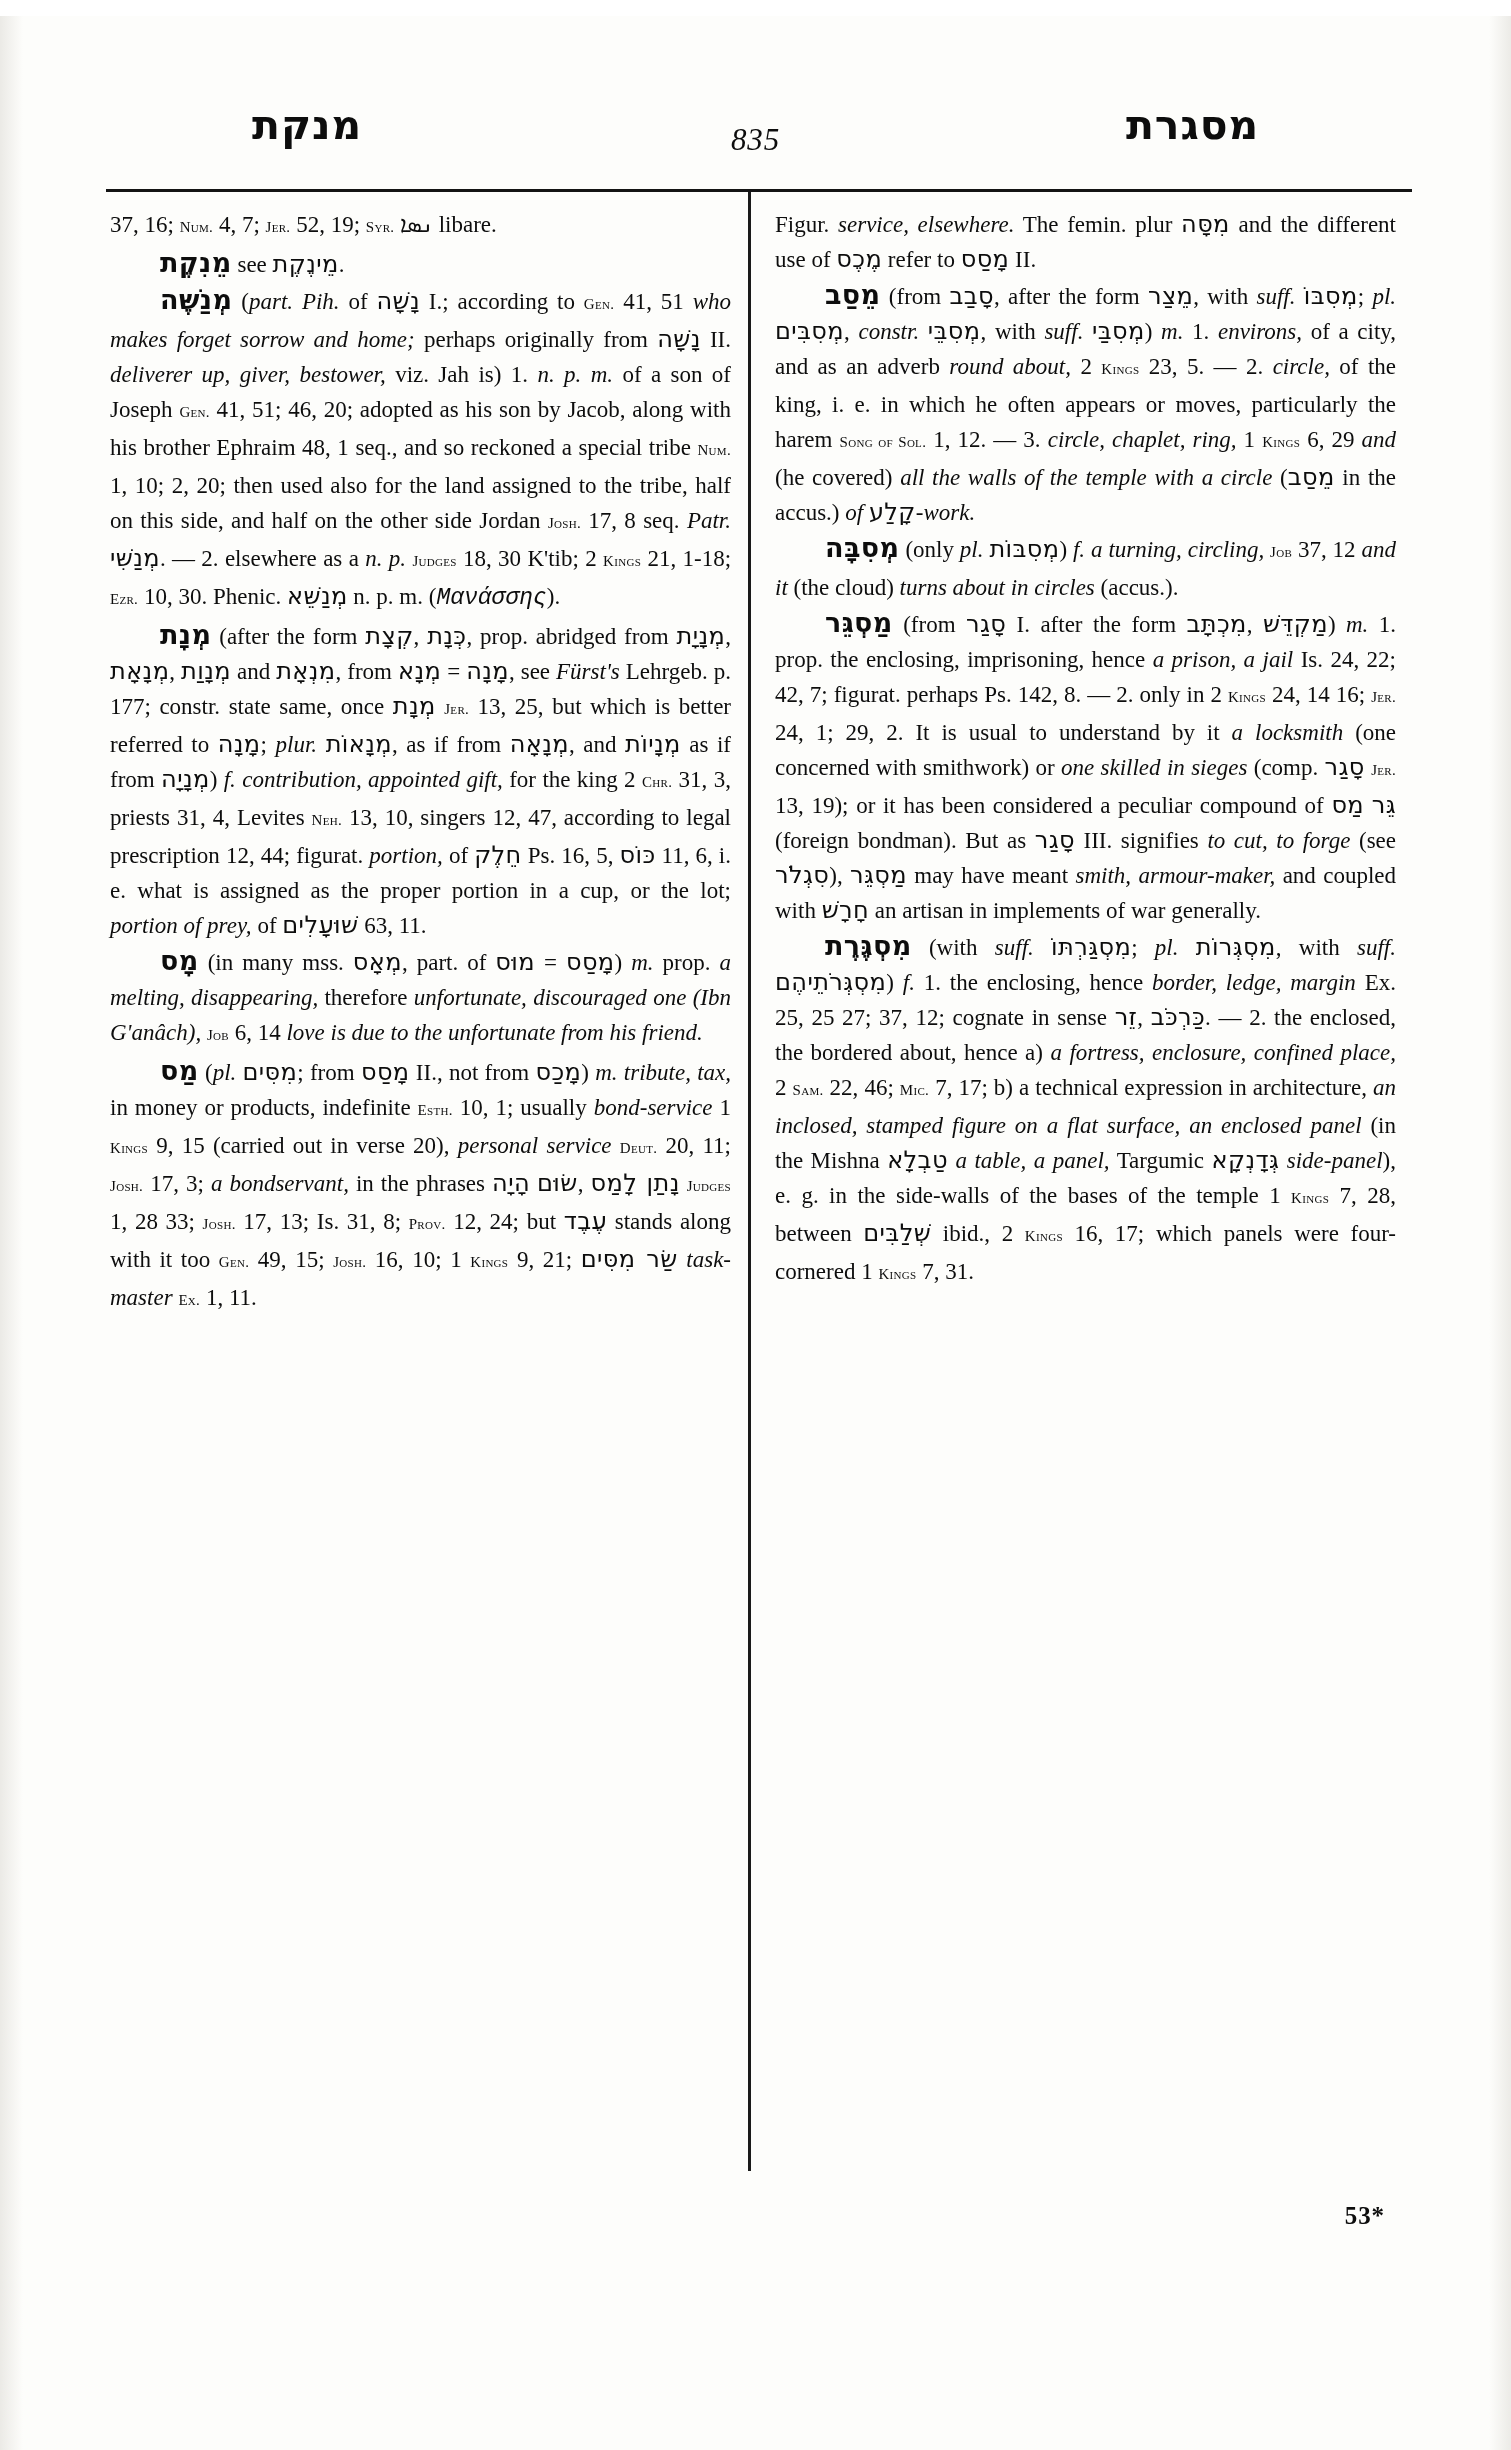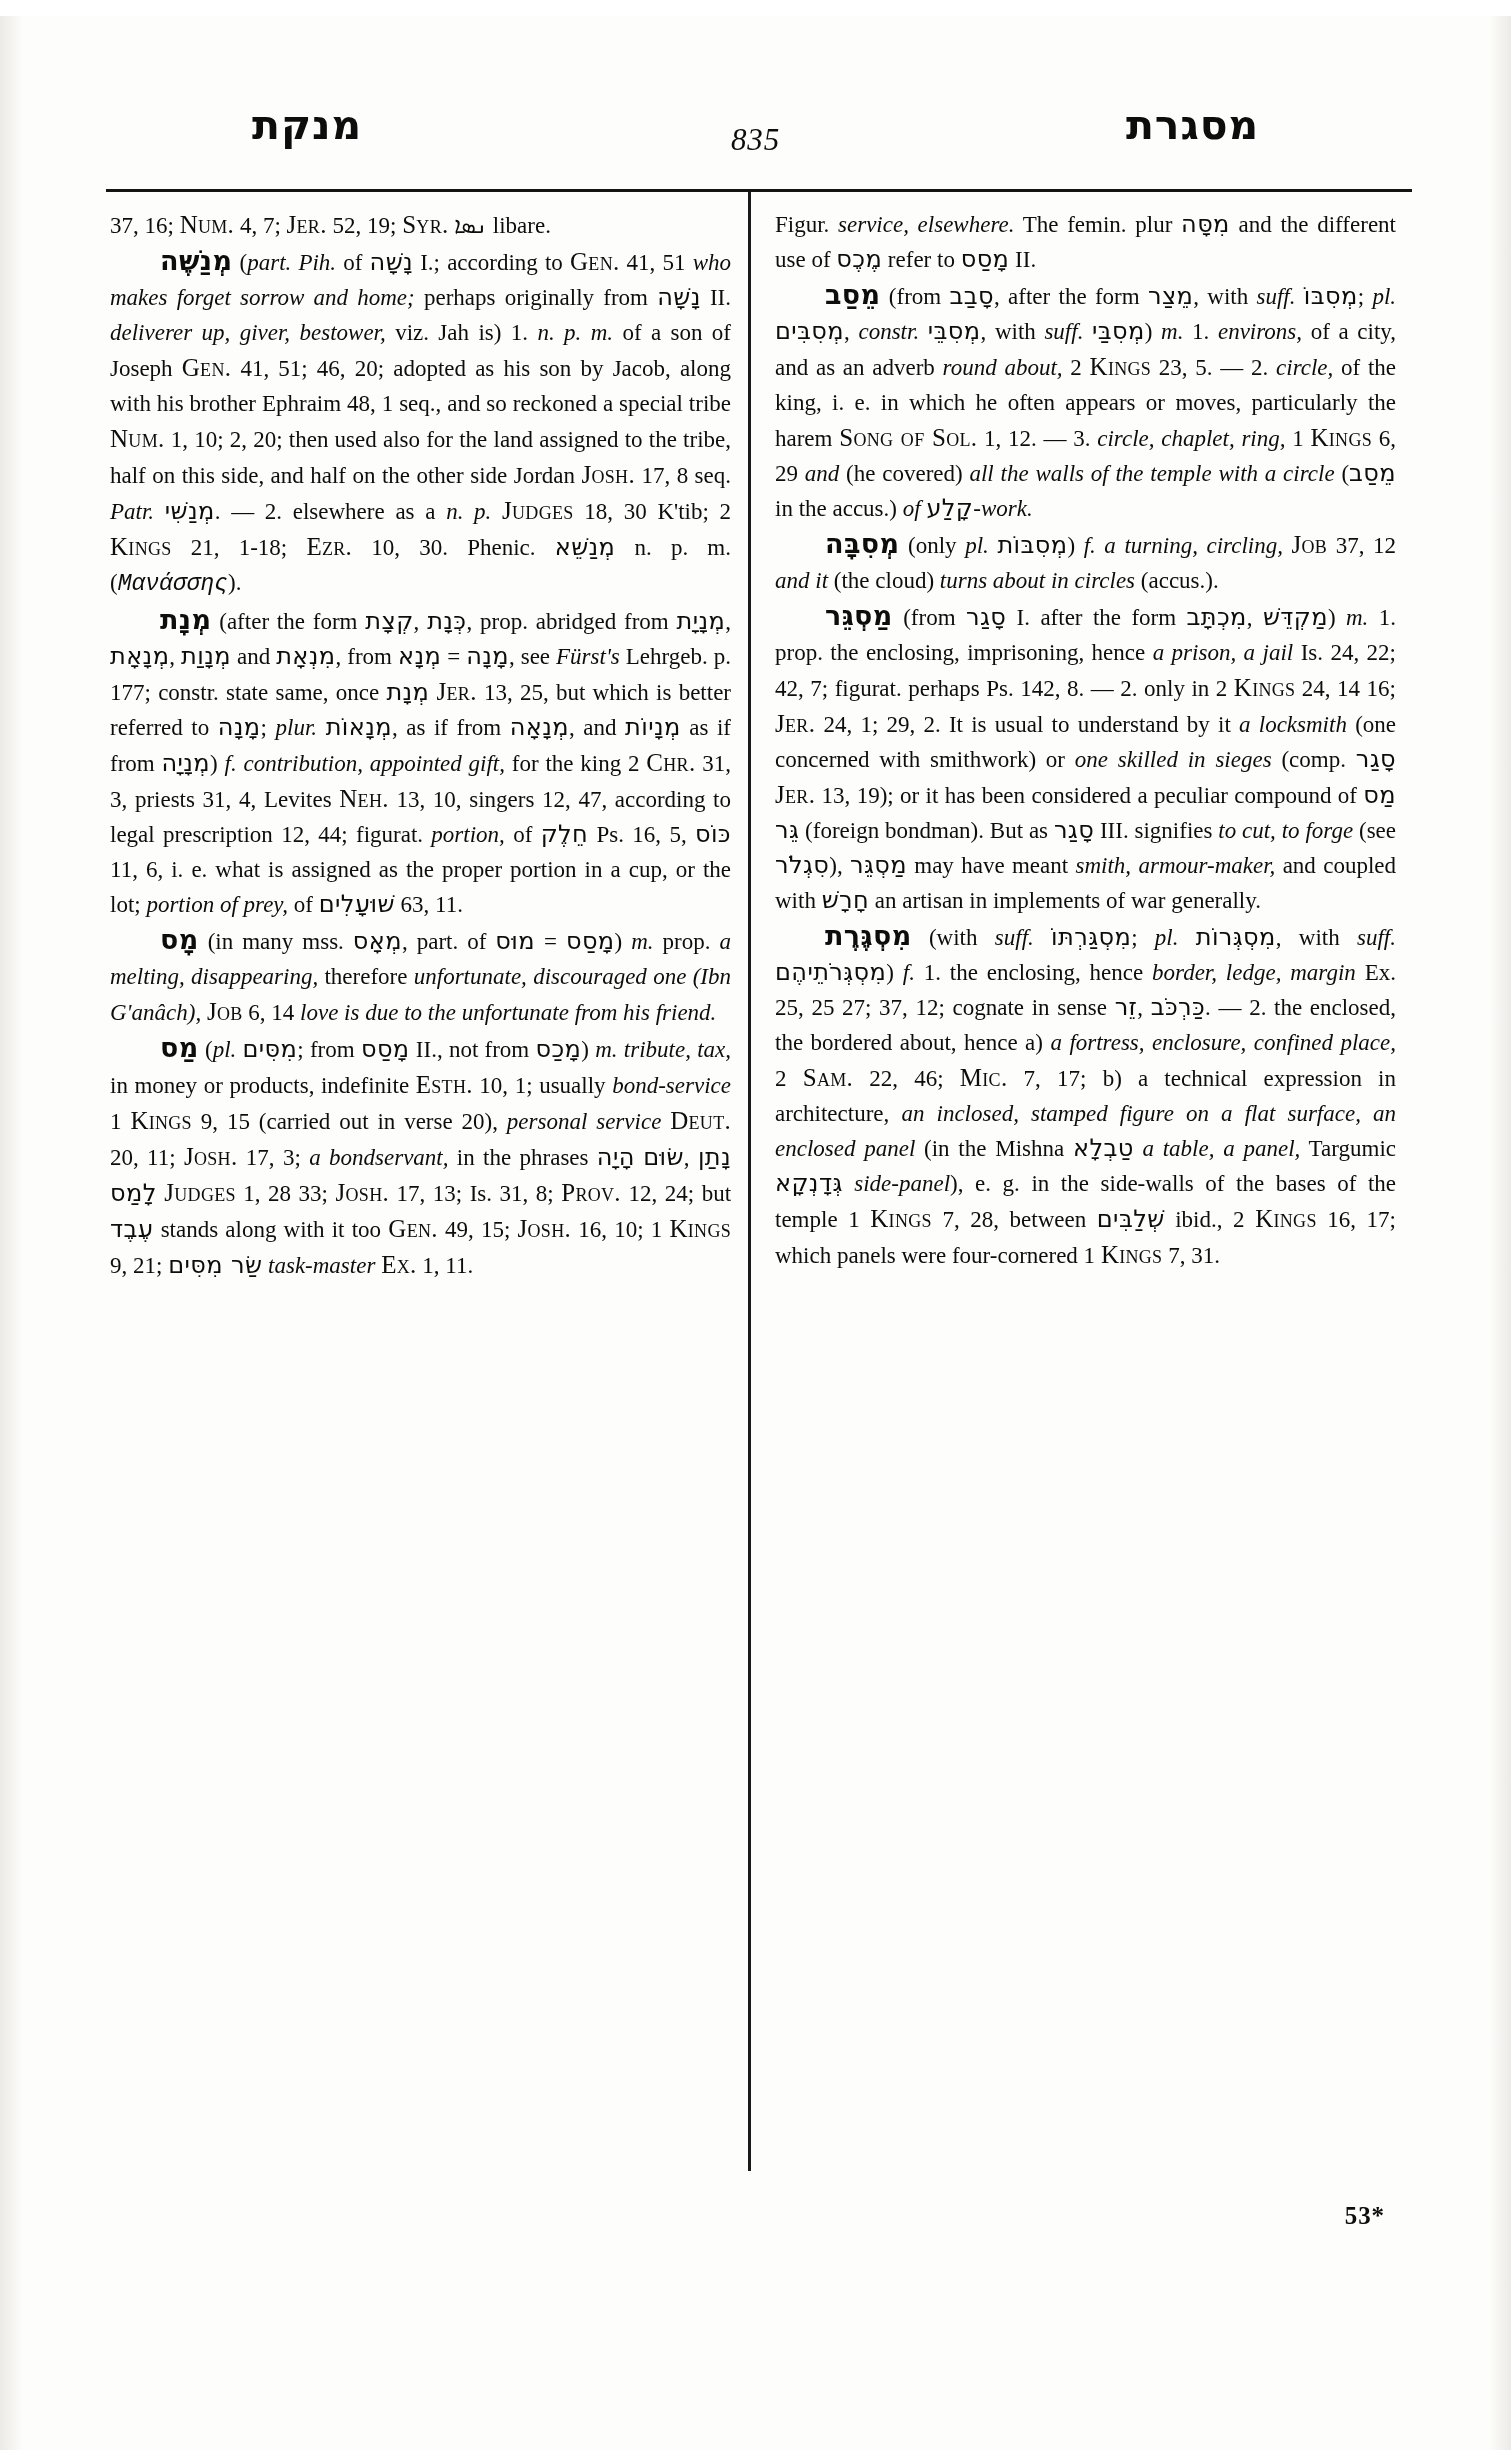--- a/index.html
+++ b/index.html
@@ -114,21 +114,21 @@
     font-size: 22.5px;
     margin-top: 8px;
   }
   .grk {
     font-family: Liberation Mono, monospace;
     font-style: italic;
   }
   i, .it { font-style: italic; }
   .sc {
     font-variant: small-caps;
-    font-size: 25px;
+    font-size: 15px;
     letter-spacing: 0.3px;
   }
 
   
   .signature {
     position: absolute;
     left: 0;
     top: 2186px;
     width: 1385px;
     text-align: right;
@@ -164,20 +164,21 @@
     <div class="hw-left heb">מנקת</div>
     <div class="folio">835</div>
     <div class="hw-right heb">מסגרת</div>
   </div>
 
   <div class="rule-top"></div>
   <div class="col-divider"></div>
 
   <div class="col col-left" id="col-left">
       <p class="para noindent"><span>37, 16; </span><span class="sc">Num.</span><span> 4, 7; </span><span class="sc">Jer.</span><span> 52, 19; </span><span class="sc">Syr.</span><span> </span><span class="syr">ܢܣܐ</span><span> libare.</span></p>
+      <p class="para"><span class="heb big">מֵנִקֶת</span><span> see </span><span class="heb">מֵינֶקֶת</span><span>.</span></p>
       <p class="para"><span class="heb big">מְנַשֶּׁה</span><span> (</span><i>part. Pih.</i><span> of </span><span class="heb">נָשָׁה</span><span> I.; according to </span><span class="sc">Gen.</span><span> 41, 51 </span><i>who makes forget sorrow and home;</i><span> perhaps originally from </span><span class="heb">נָשָׁה</span><span> II. </span><i>deliverer up, giver, bestower,</i><span> viz. Jah is) 1. </span><i>n. p. m.</i><span> of a son of Joseph </span><span class="sc">Gen.</span><span> 41, 51; 46, 20; adopted as his son by Jacob, along with his brother Ephraim 48, 1 seq., and so reckoned a special tribe </span><span class="sc">Num.</span><span> 1, 10; 2, 20; then used also for the land assigned to the tribe, half on this side, and half on the other side Jordan </span><span class="sc">Josh.</span><span> 17, 8 seq. </span><i>Patr.</i><span> </span><span class="heb">מְנַשִּׁי</span><span>. — 2. elsewhere as a </span><i>n. p.</i><span> </span><span class="sc">Judges</span><span> 18, 30 K'tib; 2 </span><span class="sc">Kings</span><span> 21, 1-18; </span><span class="sc">Ezr.</span><span> 10, 30. Phenic. </span><span class="heb">מְנַשֵּׁא</span><span> n. p. m. (</span><span class="grk">Μανάσσης</span><span>).</span></p>
       <p class="para"><span class="heb big">מְנָת</span><span> (after the form </span><span class="heb">קְצָת</span><span>, </span><span class="heb">כְּנָת</span><span>, prop. abridged from </span><span class="heb">מְנָיָת</span><span>, </span><span class="heb">מְנָאָת</span><span>, </span><span class="heb">מְנָוַת</span><span> and </span><span class="heb">מִנְאָת</span><span>, from </span><span class="heb">מְנָא</span><span> = </span><span class="heb">מָנָה</span><span>, see </span><i>Fürst's</i><span> Lehrgeb. p. 177; constr. state same, once </span><span class="heb">מְנָת</span><span> </span><span class="sc">Jer.</span><span> 13, 25, but which is better referred to </span><span class="heb">מָנָה</span><span>; </span><i>plur.</i><span> </span><span class="heb">מְנָאוֹת</span><span>, as if from </span><span class="heb">מְנָאָה</span><span>, and </span><span class="heb">מְנָיוֹת</span><span> as if from </span><span class="heb">מְנָיָה</span><span>) </span><i>f. contribution, appointed gift,</i><span> for the king 2 </span><span class="sc">Chr.</span><span> 31, 3, priests 31, 4, Levites </span><span class="sc">Neh.</span><span> 13, 10, singers 12, 47, according to legal prescription 12, 44; figurat. </span><i>portion,</i><span> of </span><span class="heb">חֵלֶק</span><span> Ps. 16, 5, </span><span class="heb">כּוֹס</span><span> 11, 6, i. e. what is assigned as the proper portion in a cup, or the lot; </span><i>portion of prey,</i><span> of </span><span class="heb">שׁוּעָלִים</span><span> 63, 11.</span></p>
       <p class="para"><span class="heb big">מָס</span><span> (in many mss. </span><span class="heb">מְאָס</span><span>, part. of </span><span class="heb">מוּס</span><span> = </span><span class="heb">מָסַס</span><span>) </span><i>m.</i><span> prop. </span><i>a melting, disappearing,</i><span> therefore </span><i>unfortunate, discouraged one (Ibn G'anâch),</i><span> </span><span class="sc">Job</span><span> 6, 14 </span><i>love is due to the unfortunate from his friend.</i></p>
       <p class="para"><span class="heb big">מַס</span><span> (</span><i>pl.</i><span> </span><span class="heb">מִסִּים</span><span>; from </span><span class="heb">מָסַס</span><span> II., not from </span><span class="heb">מָכַס</span><span>) </span><i>m. tribute, tax,</i><span> in money or products, indefinite </span><span class="sc">Esth.</span><span> 10, 1; usually </span><i>bond-service</i><span> 1 </span><span class="sc">Kings</span><span> 9, 15 (carried out in verse 20), </span><i>personal service</i><span> </span><span class="sc">Deut.</span><span> 20, 11; </span><span class="sc">Josh.</span><span> 17, 3; </span><i>a bondservant,</i><span> in the phrases </span><span class="heb">הָיָה</span><span> </span><span class="heb">שׂוּם</span><span>, </span><span class="heb">נָתַן לָמַס</span><span> </span><span class="sc">Judges</span><span> 1, 28 33; </span><span class="sc">Josh.</span><span> 17, 13; Is. 31, 8; </span><span class="sc">Prov.</span><span> 12, 24; but </span><span class="heb">עֶבֶד</span><span> stands along with it too </span><span class="sc">Gen.</span><span> 49, 15; </span><span class="sc">Josh.</span><span> 16, 10; 1 </span><span class="sc">Kings</span><span> 9, 21; </span><span class="heb">שַׂר מִסִּים</span><span> </span><i>task-master</i><span> </span><span class="sc">Ex.</span><span> 1, 11.</span></p>
     </div>
   <div class="col col-right" id="col-right">
       <p class="para noindent"><span>Figur. </span><i>service, elsewhere.</i><span> The femin. plur </span><span class="heb">מִסָּה</span><span> and the different use of </span><span class="heb">מֶכֶס</span><span> refer to </span><span class="heb">מָסַס</span><span> II.</span></p>
       <p class="para"><span class="heb big">מֵסַב</span><span> (from </span><span class="heb">סָבַב</span><span>, after the form </span><span class="heb">מֵצַר</span><span>, with </span><i>suff.</i><span> </span><span class="heb">מְסִבּוֹ</span><span>; </span><i>pl.</i><span> </span><span class="heb">מְסִבִּים</span><span>, </span><i>constr.</i><span> </span><span class="heb">מְסִבֵּי</span><span>, with </span><i>suff.</i><span> </span><span class="heb">מְסִבַּי</span><span>) </span><i>m.</i><span> 1. </span><i>environs,</i><span> of a city, and as an adverb </span><i>round about,</i><span> 2 </span><span class="sc">Kings</span><span> 23, 5. — 2. </span><i>circle,</i><span> of the king, i. e. in which he often appears or moves, particularly the harem </span><span class="sc">Song of Sol.</span><span> 1, 12. — 3. </span><i>circle, chaplet, ring,</i><span> 1 </span><span class="sc">Kings</span><span> 6, 29 </span><i>and</i><span> (he covered) </span><i>all the walls of the temple with a circle</i><span> (</span><span class="heb">מֵסַב</span><span> in the accus.) </span><i>of</i><span> </span><span class="heb">קָלַע</span><span>-</span><i>work.</i></p>
       <p class="para"><span class="heb big">מְסִבָּה</span><span> (only </span><i>pl.</i><span> </span><span class="heb">מְסִבּוֹת</span><span>) </span><i>f. a turning, circling,</i><span> </span><span class="sc">Job</span><span> 37, 12 </span><i>and it</i><span> (the cloud) </span><i>turns about in circles</i><span> (accus.).</span></p>
       <p class="para"><span class="heb big">מַסְגֵּר</span><span> (from </span><span class="heb">סָגַר</span><span> I. after the form </span><span class="heb">מִכְתָּב</span><span>, </span><span class="heb">מַקְדֵּשׁ</span><span>) </span><i>m.</i><span> 1. prop. the enclosing, imprisoning, hence </span><i>a prison, a jail</i><span> Is. 24, 22; 42, 7; figurat. perhaps Ps. 142, 8. — 2. only in 2 </span><span class="sc">Kings</span><span> 24, 14 16; </span><span class="sc">Jer.</span><span> 24, 1; 29, 2. It is usual to understand by it </span><i>a locksmith</i><span> (one concerned with smithwork) or </span><i>one skilled in sieges</i><span> (comp. </span><span class="heb">סָגַר</span><span> </span><span class="sc">Jer.</span><span> 13, 19); or it has been considered a peculiar compound of </span><span class="heb">מַס</span><span> </span><span class="heb">גֵּר</span><span> (foreign bondman). But as </span><span class="heb">סָגַר</span><span> III. signifies </span><i>to cut, to forge</i><span> (see </span><span class="heb">סִגְלֹר</span><span>), </span><span class="heb">מַסְגֵּר</span><span> may have meant </span><i>smith, armour-maker,</i><span> and coupled with </span><span class="heb">חָרָשׁ</span><span> an artisan in implements of war generally.</span></p>

